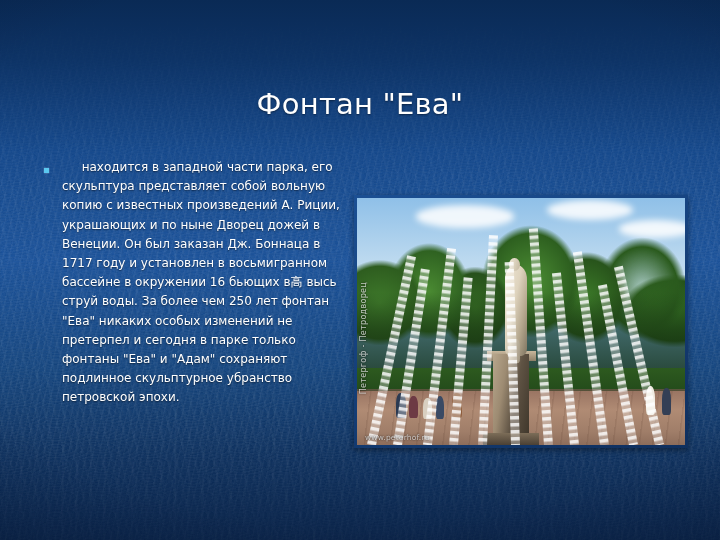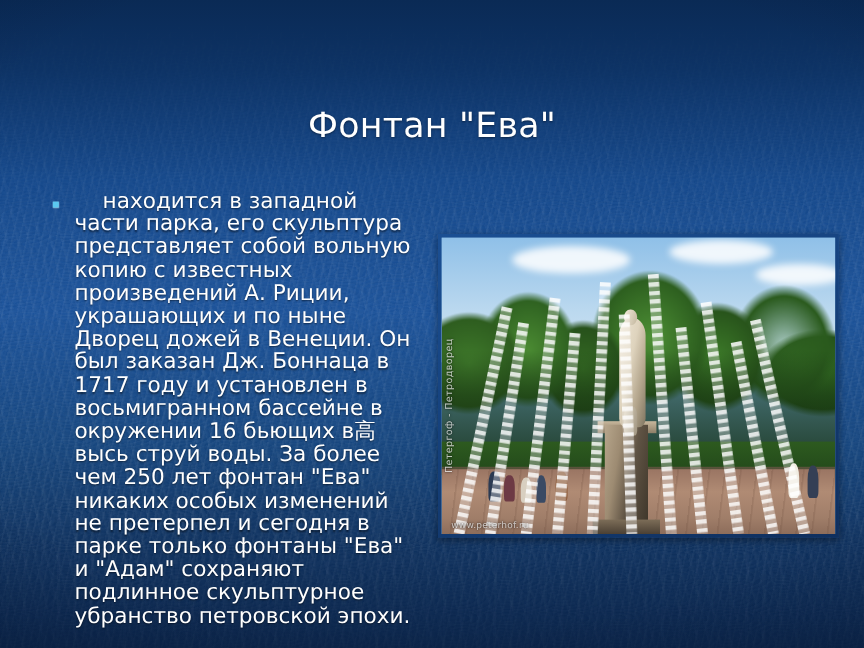--- a/index.html
+++ b/index.html
@@ -97,32 +97,32 @@
     left: 4px;
     top: 10px;
     width: 5px;
     height: 5px;
     background: #5bc8f0;
     box-shadow: 0 0 1px rgba(255,255,255,.6);
   }
   #bullet-text {
     margin-left: 22px;
     color: #ffffff;
-    font-size: 18px;
+    font-size: 12px;
     line-height: 19.2px;
     text-align: left;
     text-indent: 12px;
     text-shadow: 0 1px 1.5px rgba(0,0,0,.5);
     white-space: pre-wrap;
   }
 
   
   #photo-frame {
     position: absolute;
-    left: 365px;
+    left: 354px;
     top: 195px;
     width: 328px;
     height: 247px;
     padding: 3px;
     background: linear-gradient(160deg, #1b4f93, #0f2f5e);
     box-shadow: 0 2px 6px rgba(0,0,0,.4);
   }
   #photo {
     position: relative;
     width: 100%;

